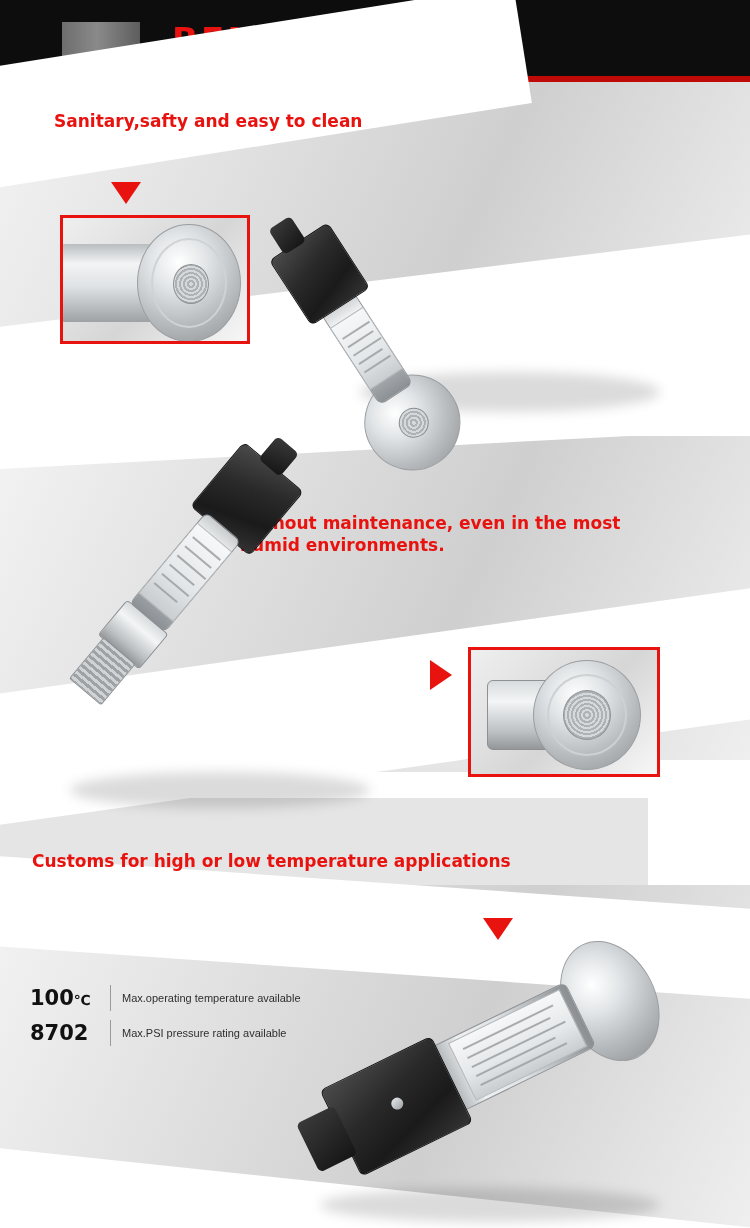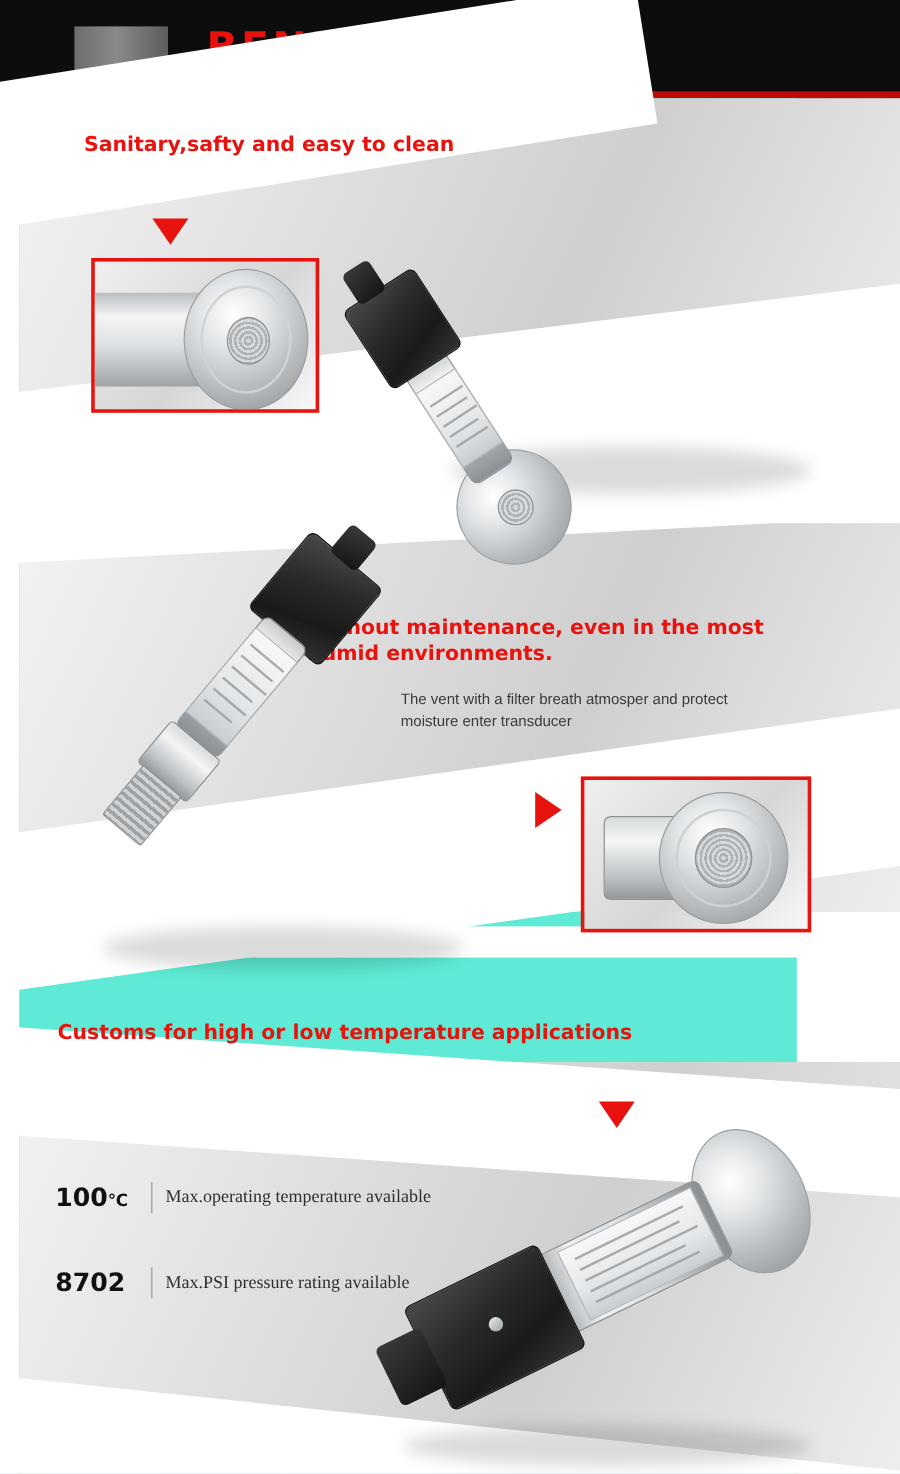--- a/index.html
+++ b/index.html
@@ -43,22 +43,21 @@
     left: 0; top: 76px;
     width: 750px; height: 6px;
     background: #c00a07;
   }
 
   
   .sheet {
     position: relative;
     width: 648px;
     height: 1146px;
-    background: #5eead4;
-    margin-left: 16px;
+    background: #e5e5e5;
   }
 
   
   .bg-band {
     position: absolute;
     left: 0; width: 750px;
     background: linear-gradient(115deg,#f3f3f3 0%, #dedede 35%, #cfcfcf 60%, #efefef 100%);
   }
   .band-1 { top: 82px; height: 312px; }
   .band-2 { top: 430px; height: 330px; }
@@ -125,23 +124,22 @@
     font-family: "DejaVu Sans", sans-serif;
   }
   .spec-value .unit { font-size: 14px; }
   .spec-bar {
     width: 1px;
     height: 26px;
     background: #9a9a9a;
     margin: 0 11px 0 2px;
   }
   .spec-label {
-    font-size: 15px;
+    font-size: 11px;
     color: #2e2e2e;
-    font-family: Liberation Serif, serif;
   }
 
   
   .sensor { position: absolute; }
 
   .barrel {
     position: absolute;
     border-radius: 7px;
     background: linear-gradient(180deg,#c9ccce 0%,#f4f6f7 18%,#e3e6e8 42%,#a9adb0 78%,#8b9094 100%);
     border: 1px solid #8e9295;
@@ -255,22 +253,20 @@
         <div class="label-line" style="left:4px;top:44px;width:28px;"></div>
         <div class="label-line" style="left:4px;top:54px;width:31px;"></div>
       </div>
       <div class="connector" style="left:26px;top:-46px;width:70px;height:78px;"></div>
       <div class="cap" style="left:42px;top:-72px;width:26px;height:30px;"></div>
     </div>
   </div>
 
   <div class="h-red" style="left:240px; top:430px; white-space:pre-line;">Without maintenance, even in the most
 humid environments.</div>
-  <div class="body-txt" style="left:318px; top:492px; white-space:pre-line;">The vent with a filter breath atmosper and protect
-moisture enter transducer</div>
 
   <div class="tri-right" style="left:430px; top:578px;"></div>
 
   <div class="callout" style="left:468px; top:565px; width:192px; height:130px;">
     <div class="hexnut" style="left:16px;top:30px;width:66px;height:70px;border-radius:6px;"></div>
     <div class="flange" style="left:62px;top:10px;width:108px;height:110px;"></div>
     <div class="ring" style="left:76px;top:24px;width:80px;height:82px;border-color:#cdd1d4;"></div>
     <div class="diaphragm" style="left:92px;top:40px;width:48px;height:50px;"></div>
   </div>
 
@@ -296,21 +292,21 @@
   <div class="h-red" style="left:32px; top:768px;">Customs for high or low temperature applications</div>
 
   <div class="tri-down" style="left:483px; top:836px;"></div>
 
   <div class="spec" style="left:30px; top:903px;">
     <div class="spec-value"><span>100</span><span class="unit">℃</span></div>
     <div class="spec-bar"></div>
     <div class="spec-label">Max.operating temperature available</div>
   </div>
 
-  <div class="spec" style="left:30px; top:974px;justify-content:space-between;">
+  <div class="spec" style="left:30px; top:938px;justify-content:space-between;">
     <div class="spec-value"><span>8702</span><span class="unit"></span></div>
     <div class="spec-bar"></div>
     <div class="spec-label">Max.PSI pressure rating available</div>
   </div>
 
 
   <div class="sensor" style="left:280px; top:870px; width:470px; height:276px;">
     <div class="shadow" style="left:40px;top:236px;width:340px;height:34px;"></div>
     <div style="position:absolute;left:0;top:0;width:470px;height:276px;transform:rotate(-26deg);transform-origin:230px 150px;">
       <div class="flange" style="left:318px;top:40px;width:92px;height:126px;border-radius:50% / 50%;"></div>

